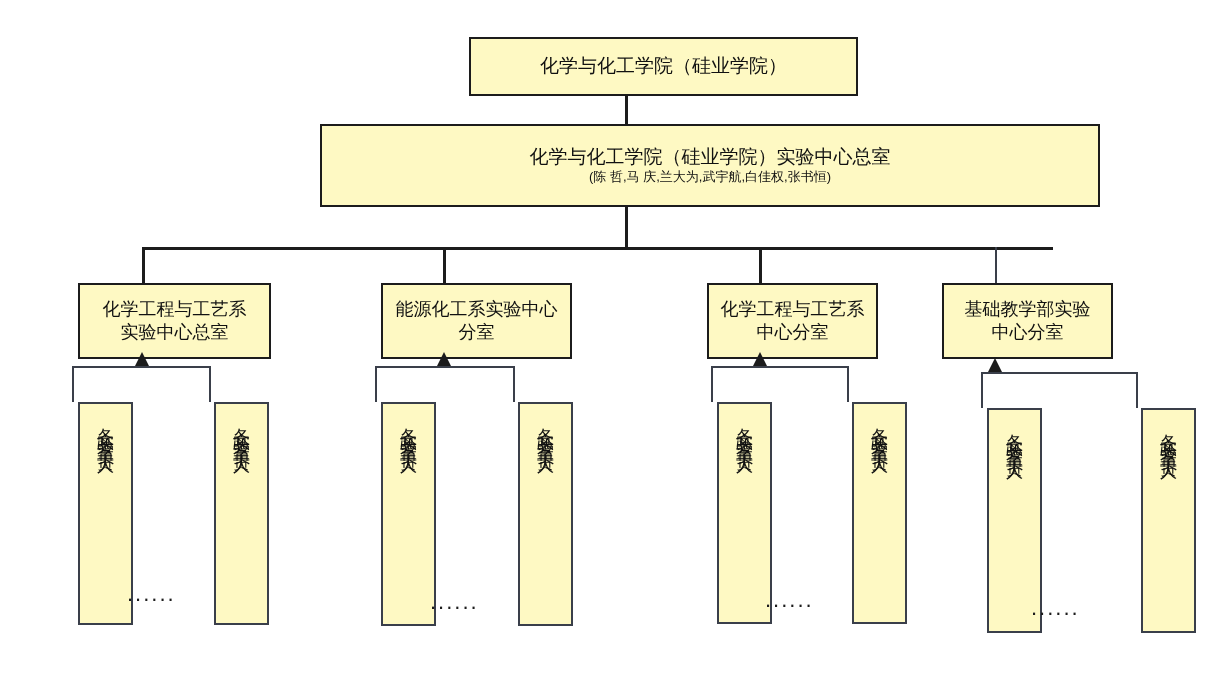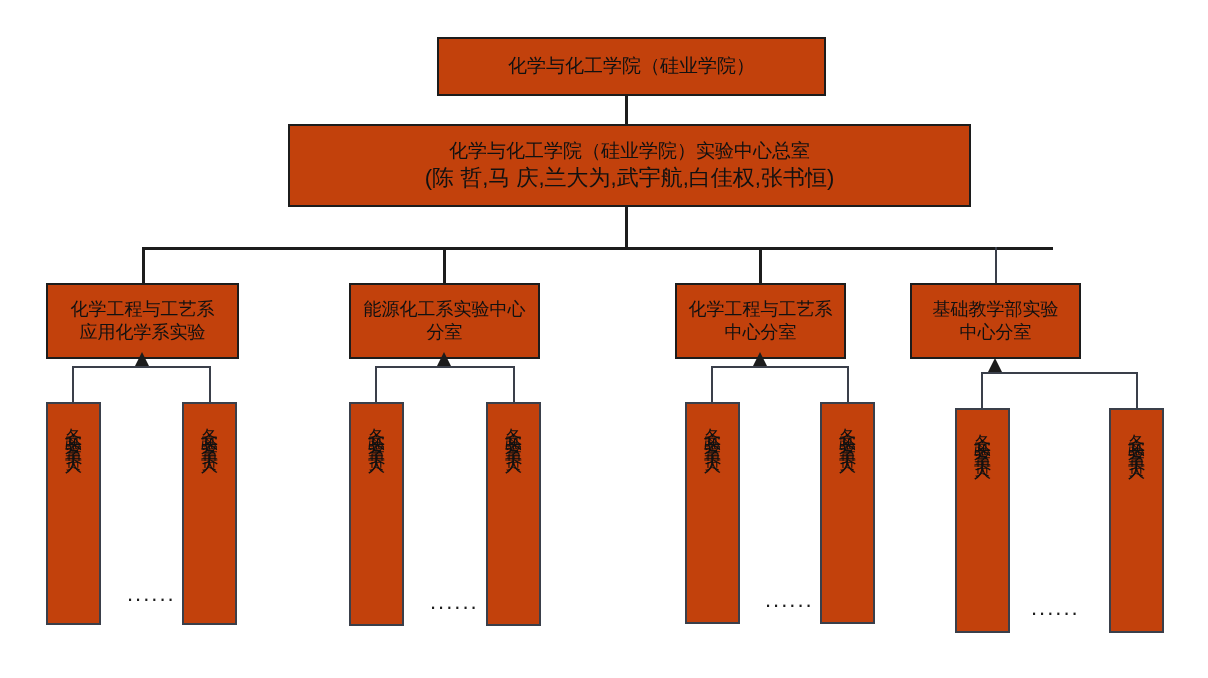--- a/index.html
+++ b/index.html
@@ -17,52 +17,53 @@
     height: 678px;
     background: #ffffff;
     overflow: hidden;
   }
 
   
   .node {
     position: absolute;
     box-sizing: border-box;
     border: 2px solid #3a3f4a;
-    background: #c2410c;
+    background: #fef9c3;
     display: flex;
     align-items: center;
     justify-content: center;
     text-align: right;
     line-height: 1.28;
     color: #111111;
+    margin-left: 32px;
   }
   .node.hard {
     border: 2px solid #1c1c1c;
   }
 
   
   #node-root {
     left: 437px;
     top: 37px;
     width: 389px;
     height: 59px;
     font-size: 19px;
   }
 
   
   #node-center {
     left: 288px;
     top: 124px;
-    width: 683px;
+    width: 780px;
     height: 83px;
     font-size: 19px;
     flex-direction: column;
   }
   #node-center .ln2 {
-    font-size: 22px;
+    font-size: 13px;
   }
 
   
   .dept {
     height: 76px;
     font-size: 18px;
     flex-direction: column;
   }
   #dept-0 { left: 46px;  top: 283px; width: 193px; }
   #dept-1 { left: 349px; top: 283px; width: 191px; }
@@ -145,21 +146,21 @@
 
   <div class="hline" style="left:143px; top:247px; width:910px;"></div>
 
   <div class="vline" style="left:142px; top:247px; height:36px;"></div>
   <div class="vline" style="left:443px; top:247px; height:36px;"></div>
   <div class="vline" style="left:759px; top:247px; height:36px;"></div>
   <div class="vline thin" style="left:995px; top:247px; height:36px;"></div>
 
   <div class="node hard dept" id="dept-0">
     <span>化学工程与工艺系</span>
-    <span>应用化学系实验</span>
+    <span>实验中心总室</span>
   </div>
   <div class="node hard dept" id="dept-1">
     <span>能源化工系实验中心</span>
     <span>分室</span>
   </div>
   <div class="node hard dept" id="dept-2">
     <span>化学工程与工艺系</span>
     <span>中心分室</span>
   </div>
   <div class="node hard dept" id="dept-3">

